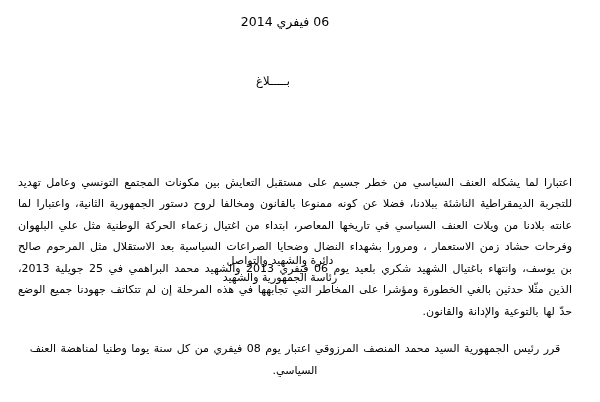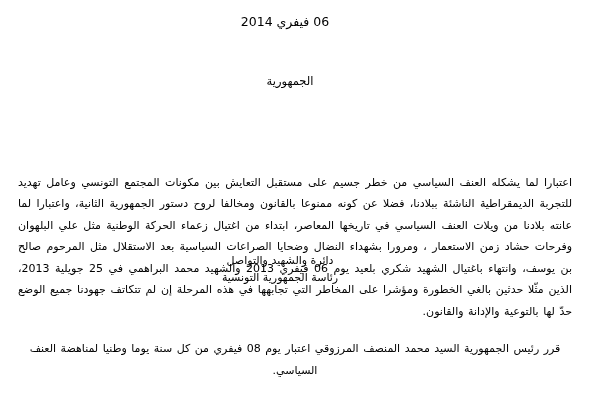--- a/index.html
+++ b/index.html
@@ -12,21 +12,21 @@
     height: 402px;
     font-family: "DejaVu Sans", sans-serif;
     color: #000000;
     overflow: hidden;
   }
   .page {
     position: relative;
     width: 600px;
     height: 302px;
     box-sizing: border-box;
-    padding: 0;
+    padding: 17px;
   }
   .date-line {
     position: absolute;
     top: 14px;
     right: 0;
     width: 100%;
     text-align: center;
     font-size: 12.5px;
     letter-spacing: 0.3px;
     direction: rtl;
@@ -89,28 +89,28 @@
 </head>
 <body>
 
 <div class="page">
 
   <div class="date-line">
     <span class="inner">06 فيفري 2014</span>
   </div>
 
   <div class="title-line">
-    <span class="inner">الجمهورية</span>
+    <span class="inner">بـــــلاغ</span>
   </div>
 
   <div class="body-block">
     <p class="para-1">اعتبارا لما يشكله العنف السياسي من خطر جسيم على مستقبل التعايش بين مكونات المجتمع التونسي وعامل تهديد للتجربة الديمقراطية الناشئة ببلادنا، فضلا عن كونه ممنوعا بالقانون ومخالفا لروح دستور الجمهورية الثانية، واعتبارا لما عانته بلادنا من ويلات العنف السياسي في تاريخها المعاصر، ابتداء من اغتيال زعماء الحركة الوطنية مثل علي البلهوان وفرحات حشاد زمن الاستعمار ، ومرورا بشهداء النضال وضحايا الصراعات السياسية بعد الاستقلال مثل المرحوم صالح بن يوسف، وانتهاء باغتيال الشهيد شكري بلعيد يوم 06 فيفري 2013 والشهيد محمد البراهمي في 25 جويلية 2013، الذين مثّلا حدثين بالغي الخطورة ومؤشرا على المخاطر التي تجابهها في هذه المرحلة إن لم تتكاتف جهودنا جميع الوضع حدّ لها بالتوعية والإدانة والقانون.</p>
     <p class="para-2">قرر رئيس الجمهورية السيد محمد المنصف المرزوقي  اعتبار يوم 08 فيفري من كل سنة يوما وطنيا لمناهضة العنف السياسي.</p>
   </div>
 
   <div class="footer">
     <div class="inner">
       <div>دائرة والشهيد والتواصل</div>
-      <div>رئاسة الجمهورية التونسية</div>
+      <div>رئاسة الجمهورية والشهيد</div>
     </div>
   </div>
 
 </div>
 
 </body></html>

